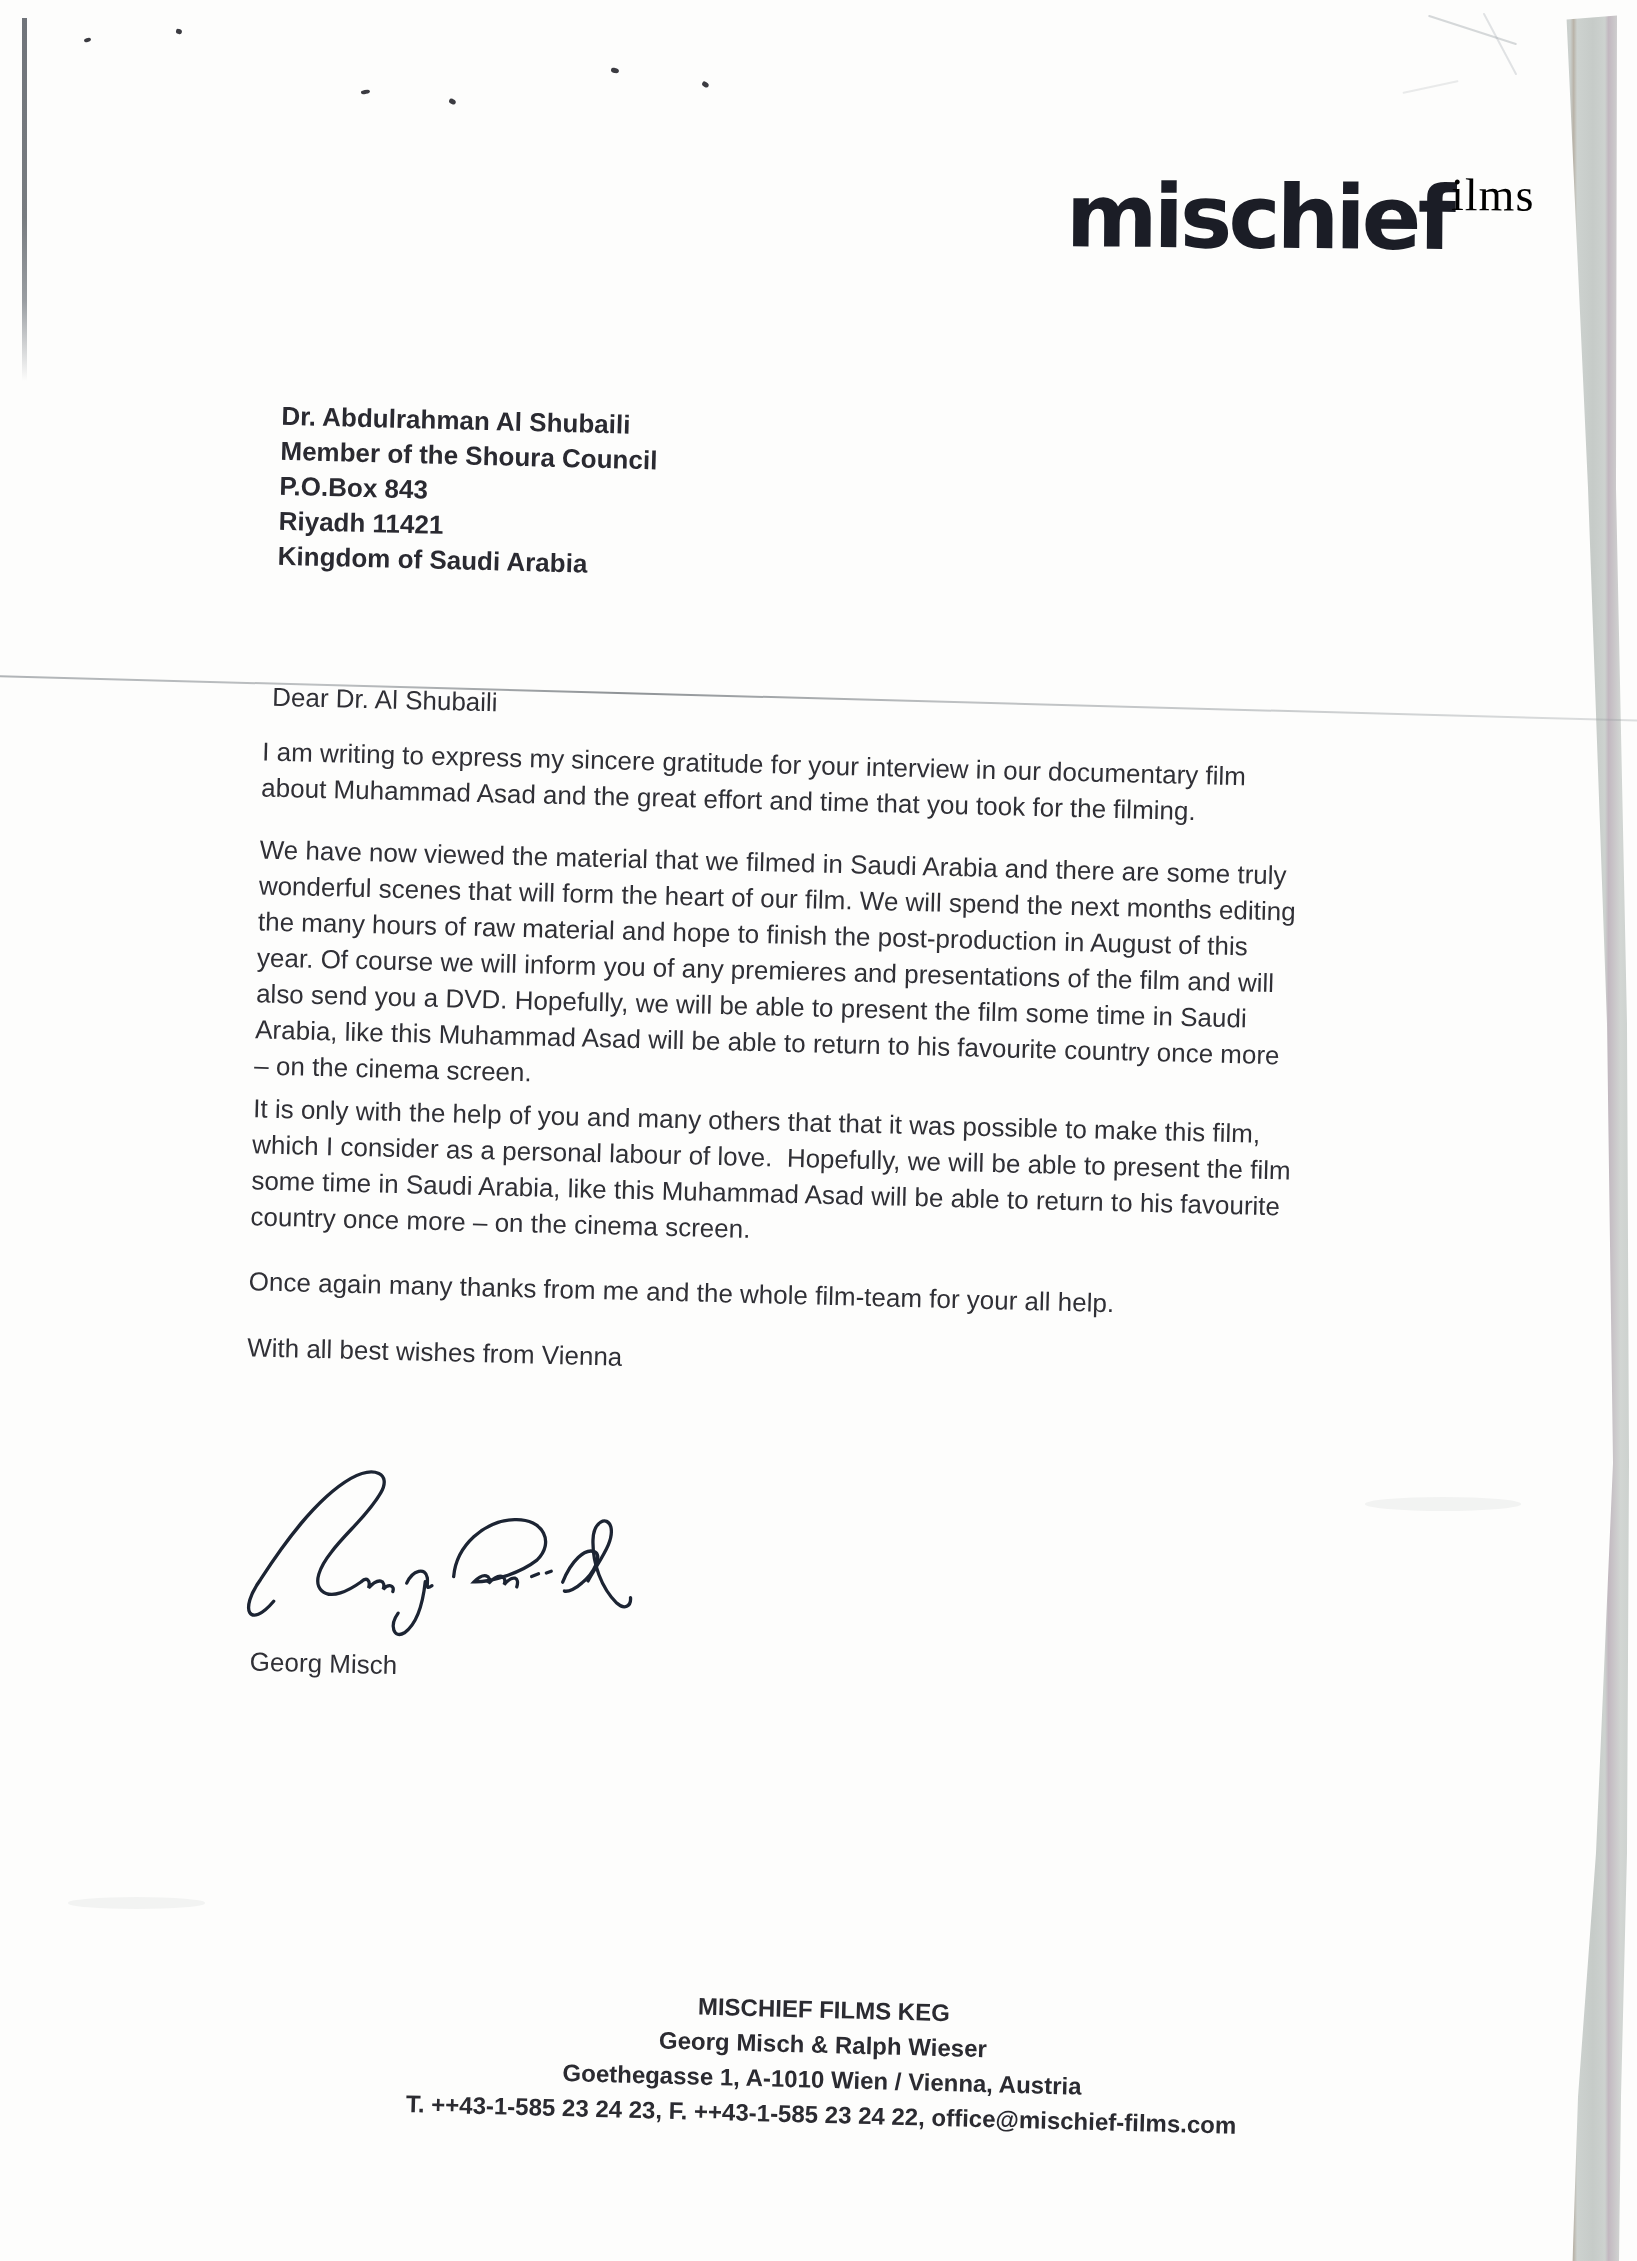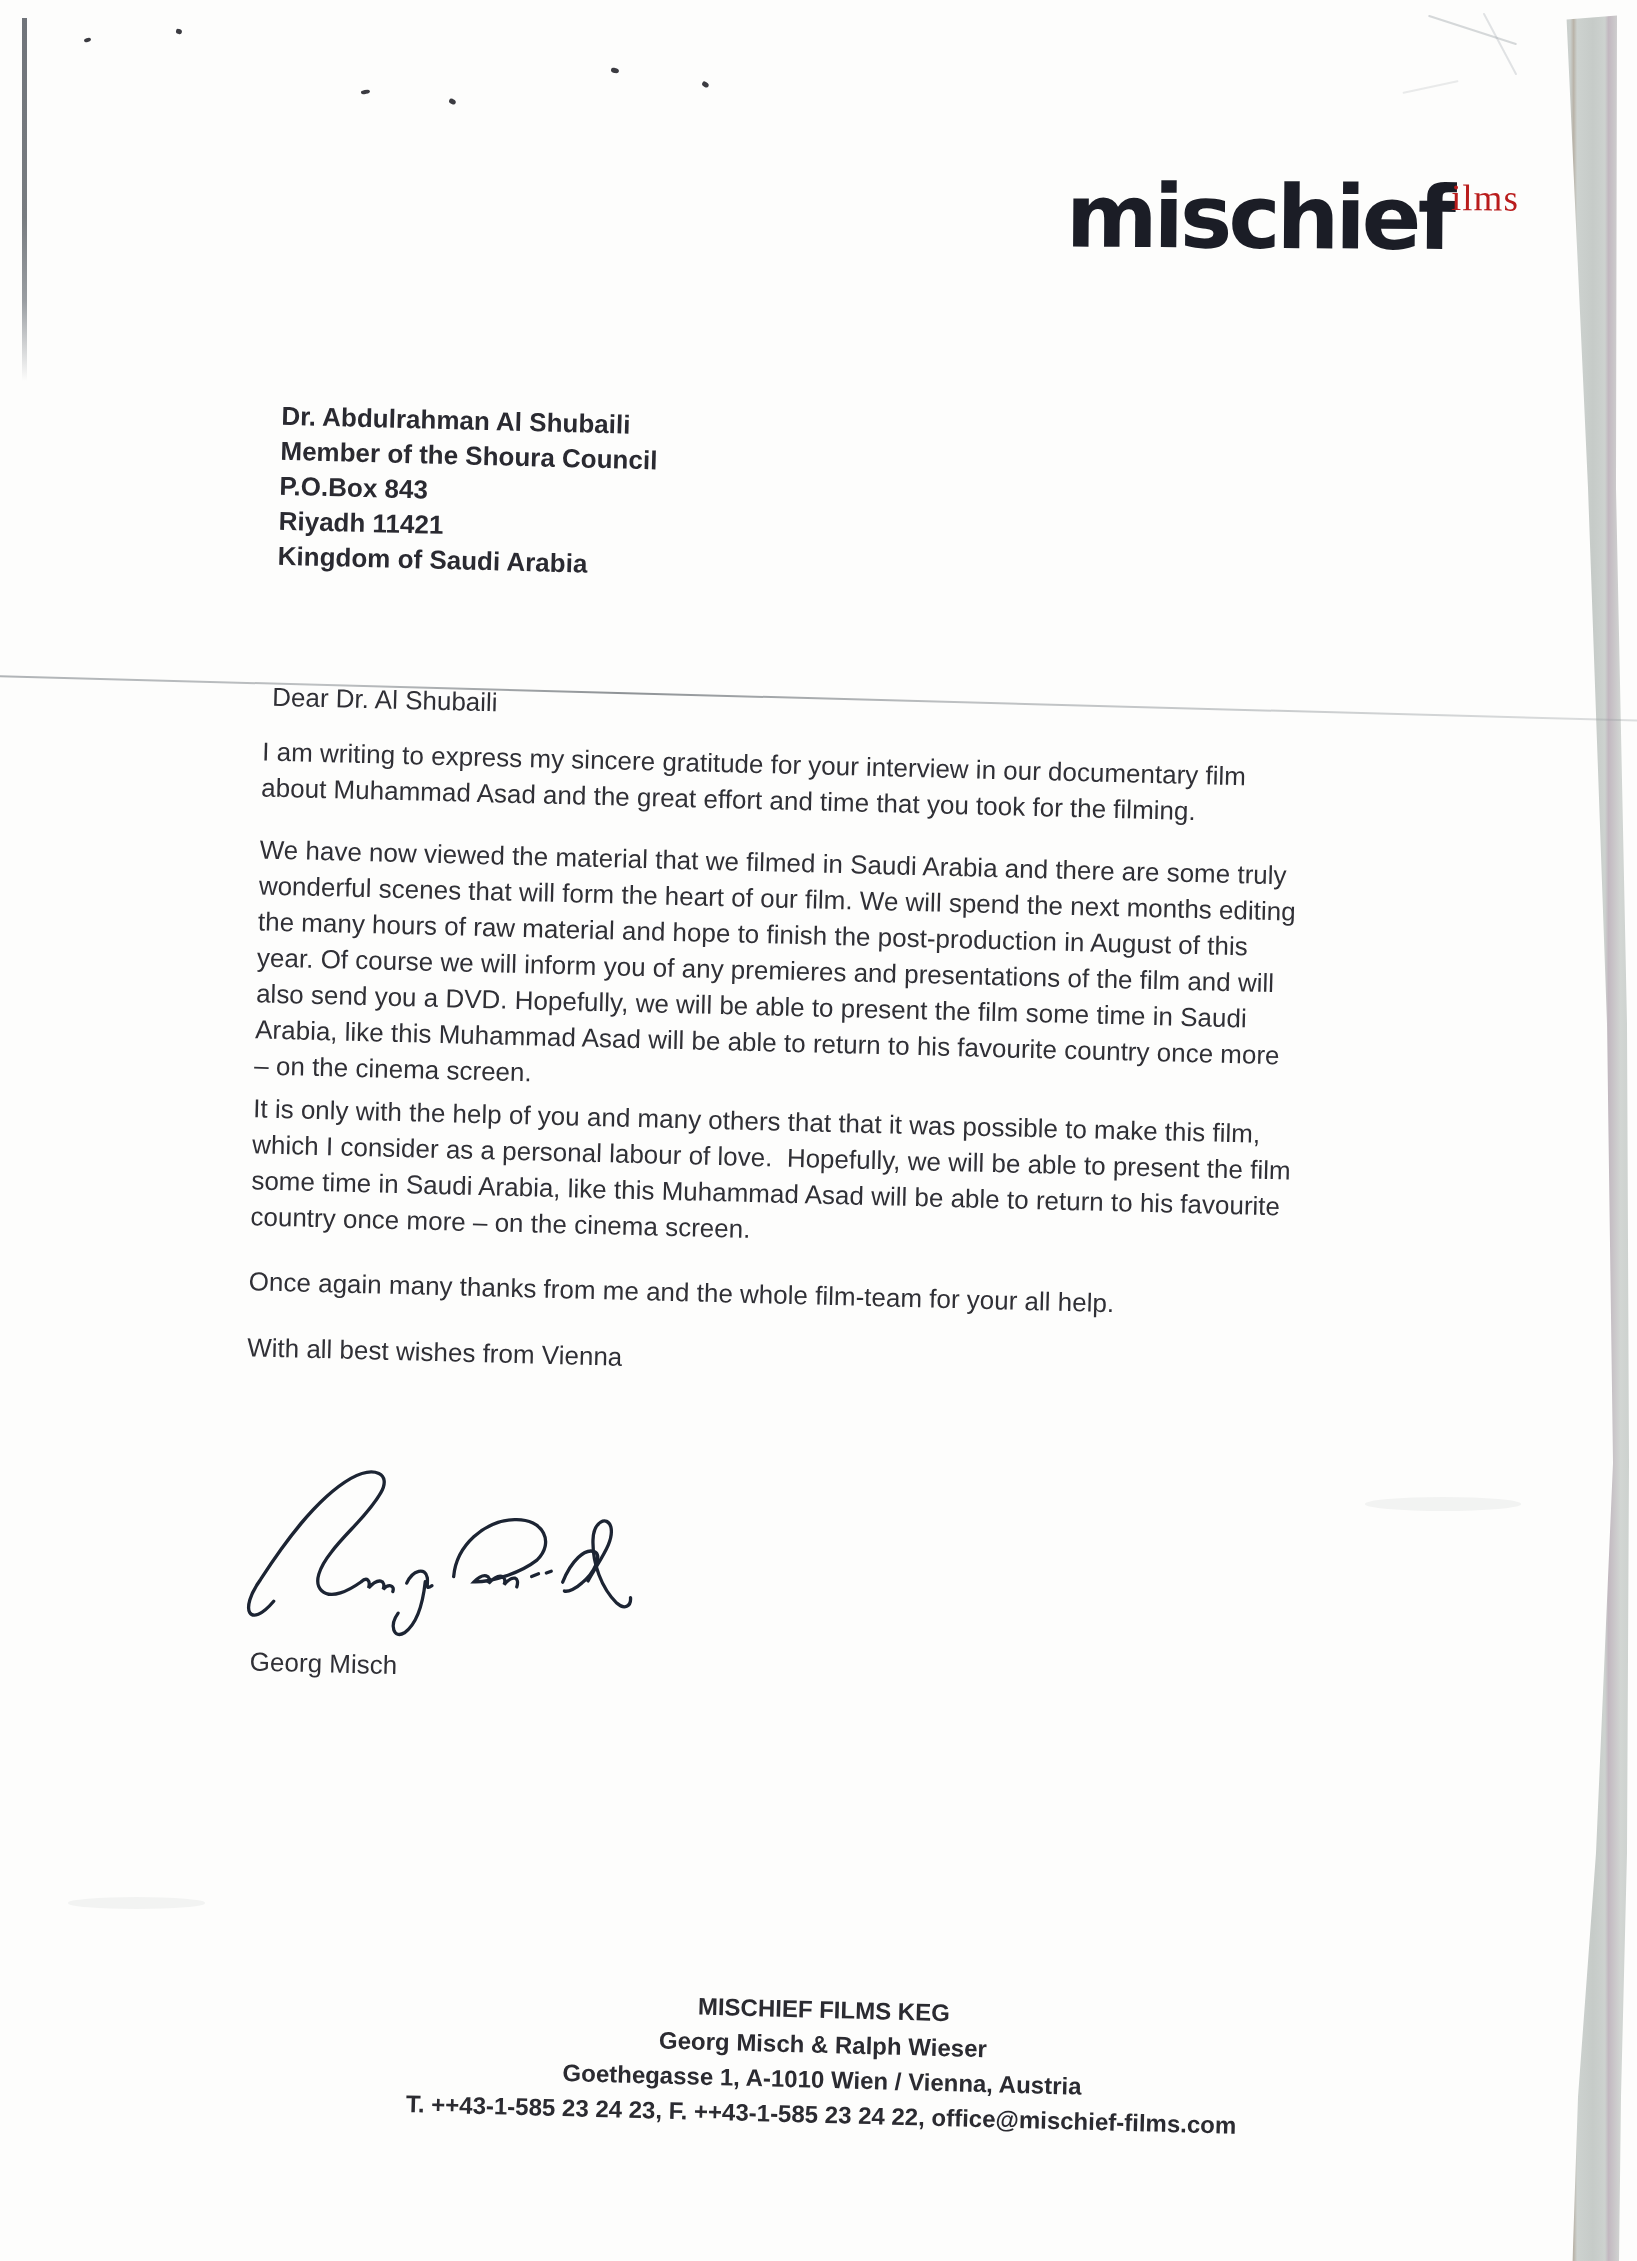--- a/index.html
+++ b/index.html
@@ -41,21 +41,21 @@
     transform:rotate(0.4deg);
     white-space:nowrap;
   }
   .logo-main{
     font-family:"DejaVu Sans", sans-serif;
     font-weight:bold;font-size:88px;letter-spacing:-3.9px;
     color:#1b1d26;line-height:1;
   }
   .logo-sup{
     font-family:"Liberation Serif", serif;
-    font-size:37px;color:#b91c1c;
+    font-size:46px;color:#000000;
     position:relative;top:-39px;margin-left:-1px;letter-spacing:1px;
   }
   
   .letter{
     position:absolute;left:249px;top:390px;width:1239px;
     transform:rotate(1.45deg);transform-origin:0 0;
   }
   .recipient{position:absolute;left:33px;top:7.8px;font-weight:bold;font-size:26px;line-height:35px;color:#2a2a31;}
   .salutation{position:absolute;left:31px;top:291px;font-size:26px;color:#303036;}
   .para{position:absolute;left:22.4px;font-size:26px;line-height:36px;color:#303036;}

